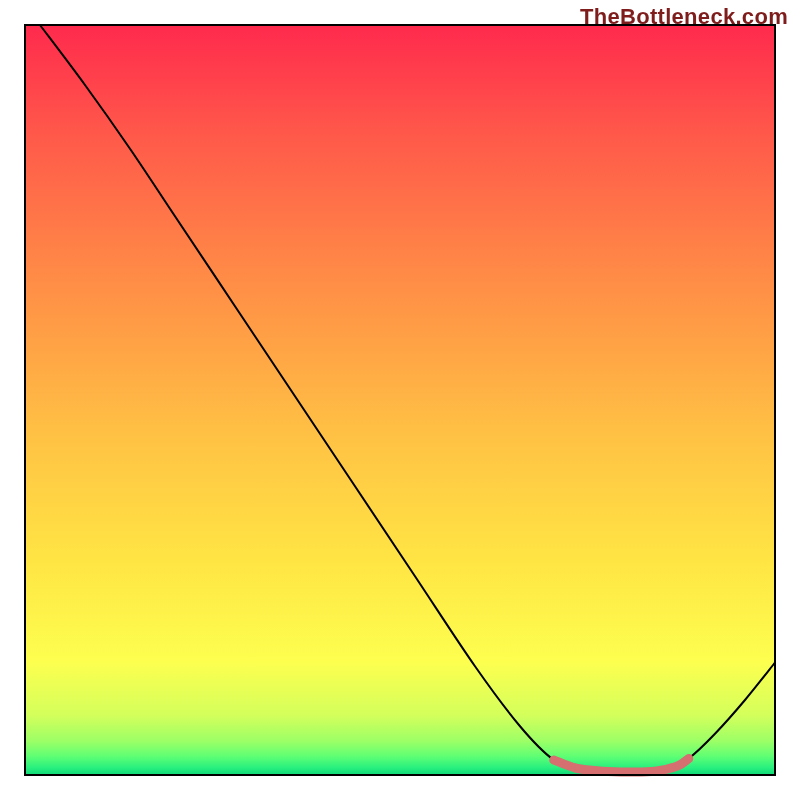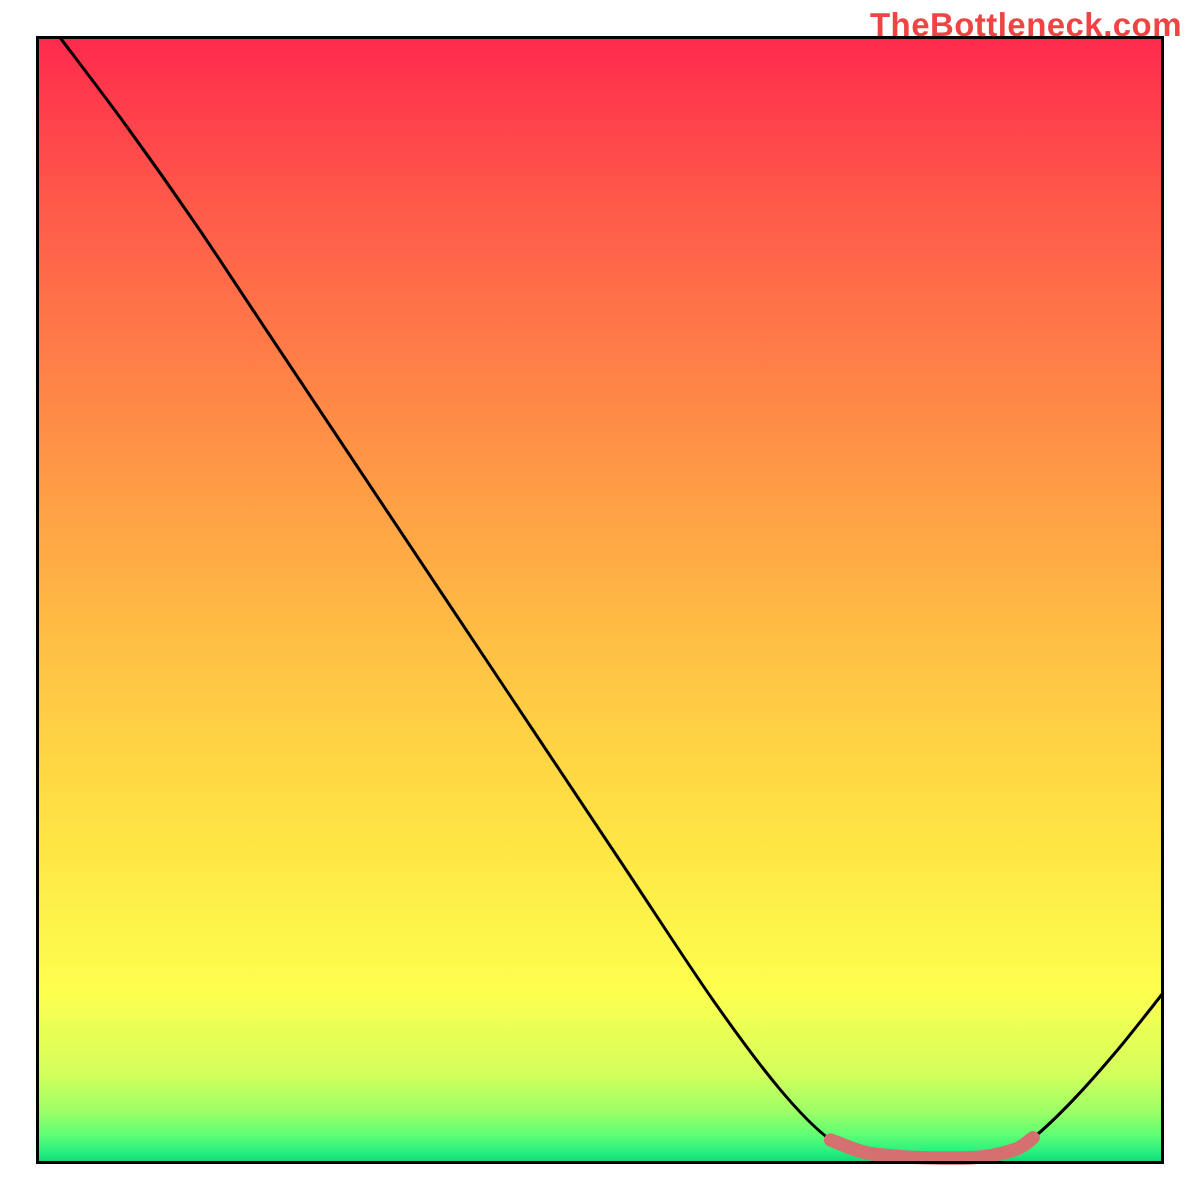--- a/index.html
+++ b/index.html
@@ -15,21 +15,21 @@
     position: relative;
     width: 800px;
     height: 800px;
   }
   .watermark {
     position: absolute;
     top: 4px;
     right: 12px;
     font-size: 22px;
     font-weight: 600;
-    color: #ef4444;
+    color: #7f1d1d;
     letter-spacing: 0.3px;
     z-index: 5;
     user-select: none;
   }
   svg.plot {
     position: absolute;
     left: 0;
     top: 0;
     width: 800px;
     height: 800px;

